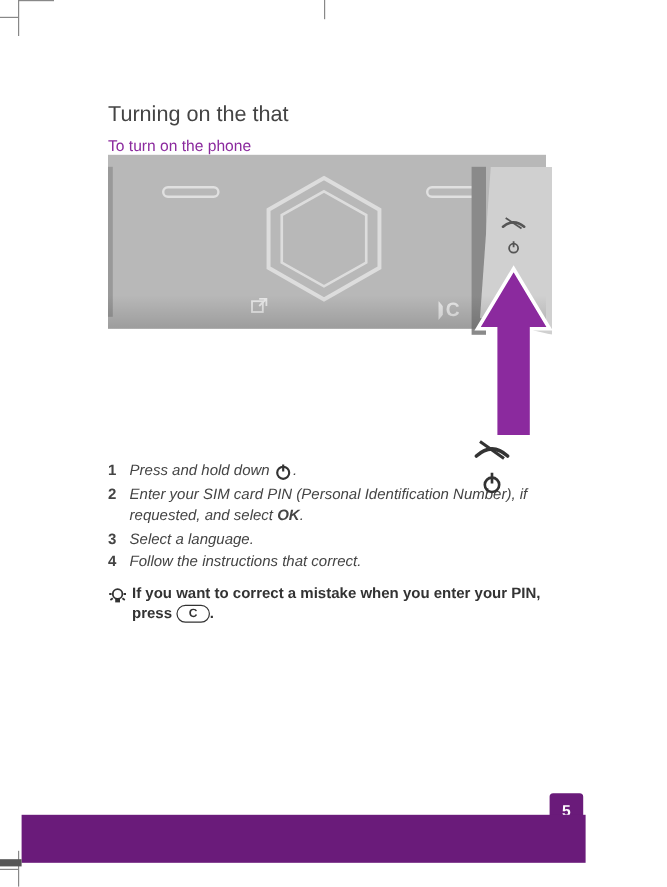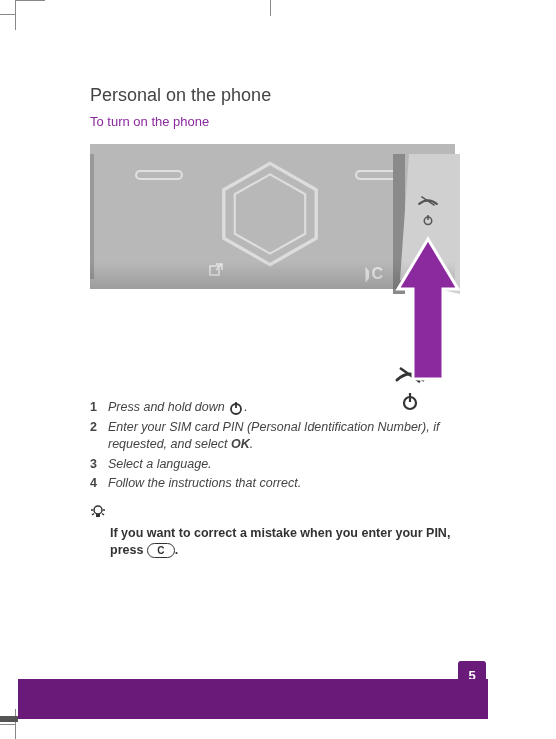--- a/index.html
+++ b/index.html
@@ -26,21 +26,20 @@
     }
     h1 {
       font-size: 18px;
       font-weight: normal;
       color: #444;
       margin-bottom: 8px;
     }
     .subtitle {
       font-size: 13px;
       color: #8b2a9e;
-      margin-bottom: 15px;
     }
     .figure {
       width: 365px;
       height: 145px;
       background: #b8b8b8;
       position: relative;
       overflow: visible;
       margin-bottom: 110px;
     }
     .fig-gradient {
@@ -143,21 +142,21 @@
       text-align:center; line-height:13px;
       color:#333;
     }
     .tip {
       display:flex;
       margin-top:8px;
       font-size:12.5px;
       line-height:1.4;
     }
     .tip-icon { width:20px; flex-shrink:0; padding-top:2px; }
-    .tip-text { flex:1; font-weight:bold; color:#333;margin-top:24px; }
+    .tip-text { flex:1; font-weight:bold; color:#333; }
     
     .footer-bar {
       position:absolute;
       left:18px;
       bottom:20px;
       height:40px;
       width: 470px;
       background:#6a1b7a;
     }
     .page-tab {
@@ -182,21 +181,21 @@
 <body>
 
 <div class="crop-top-v"></div>
 <div class="crop-top-h"></div>
 <div class="crop-top-h2"></div>
 <div class="crop-left-v"></div>
 <div class="crop-bot-v"></div>
 <div class="crop-bot-h"></div>
 
 <div class="page">
-  <h1>Personal on the phone</h1>
+  <h1>Turning on the that</h1>
   <div class="subtitle">To turn on the phone</div>
 
   <div class="figure">
     <div class="fig-left-edge"></div>
     <div class="slot-left"></div>
     <div class="slot-right"></div>
     <div class="hex">
       <svg viewBox="0 0 100 100">
         <polygon points="50,4 92,28 92,72 50,96 8,72 8,28" fill="none" stroke="#ddd" stroke-width="3"></polygon>
         <polygon points="50,14 82,32 82,68 50,86 18,68 18,32" fill="none" stroke="#ddd" stroke-width="2"></polygon>

